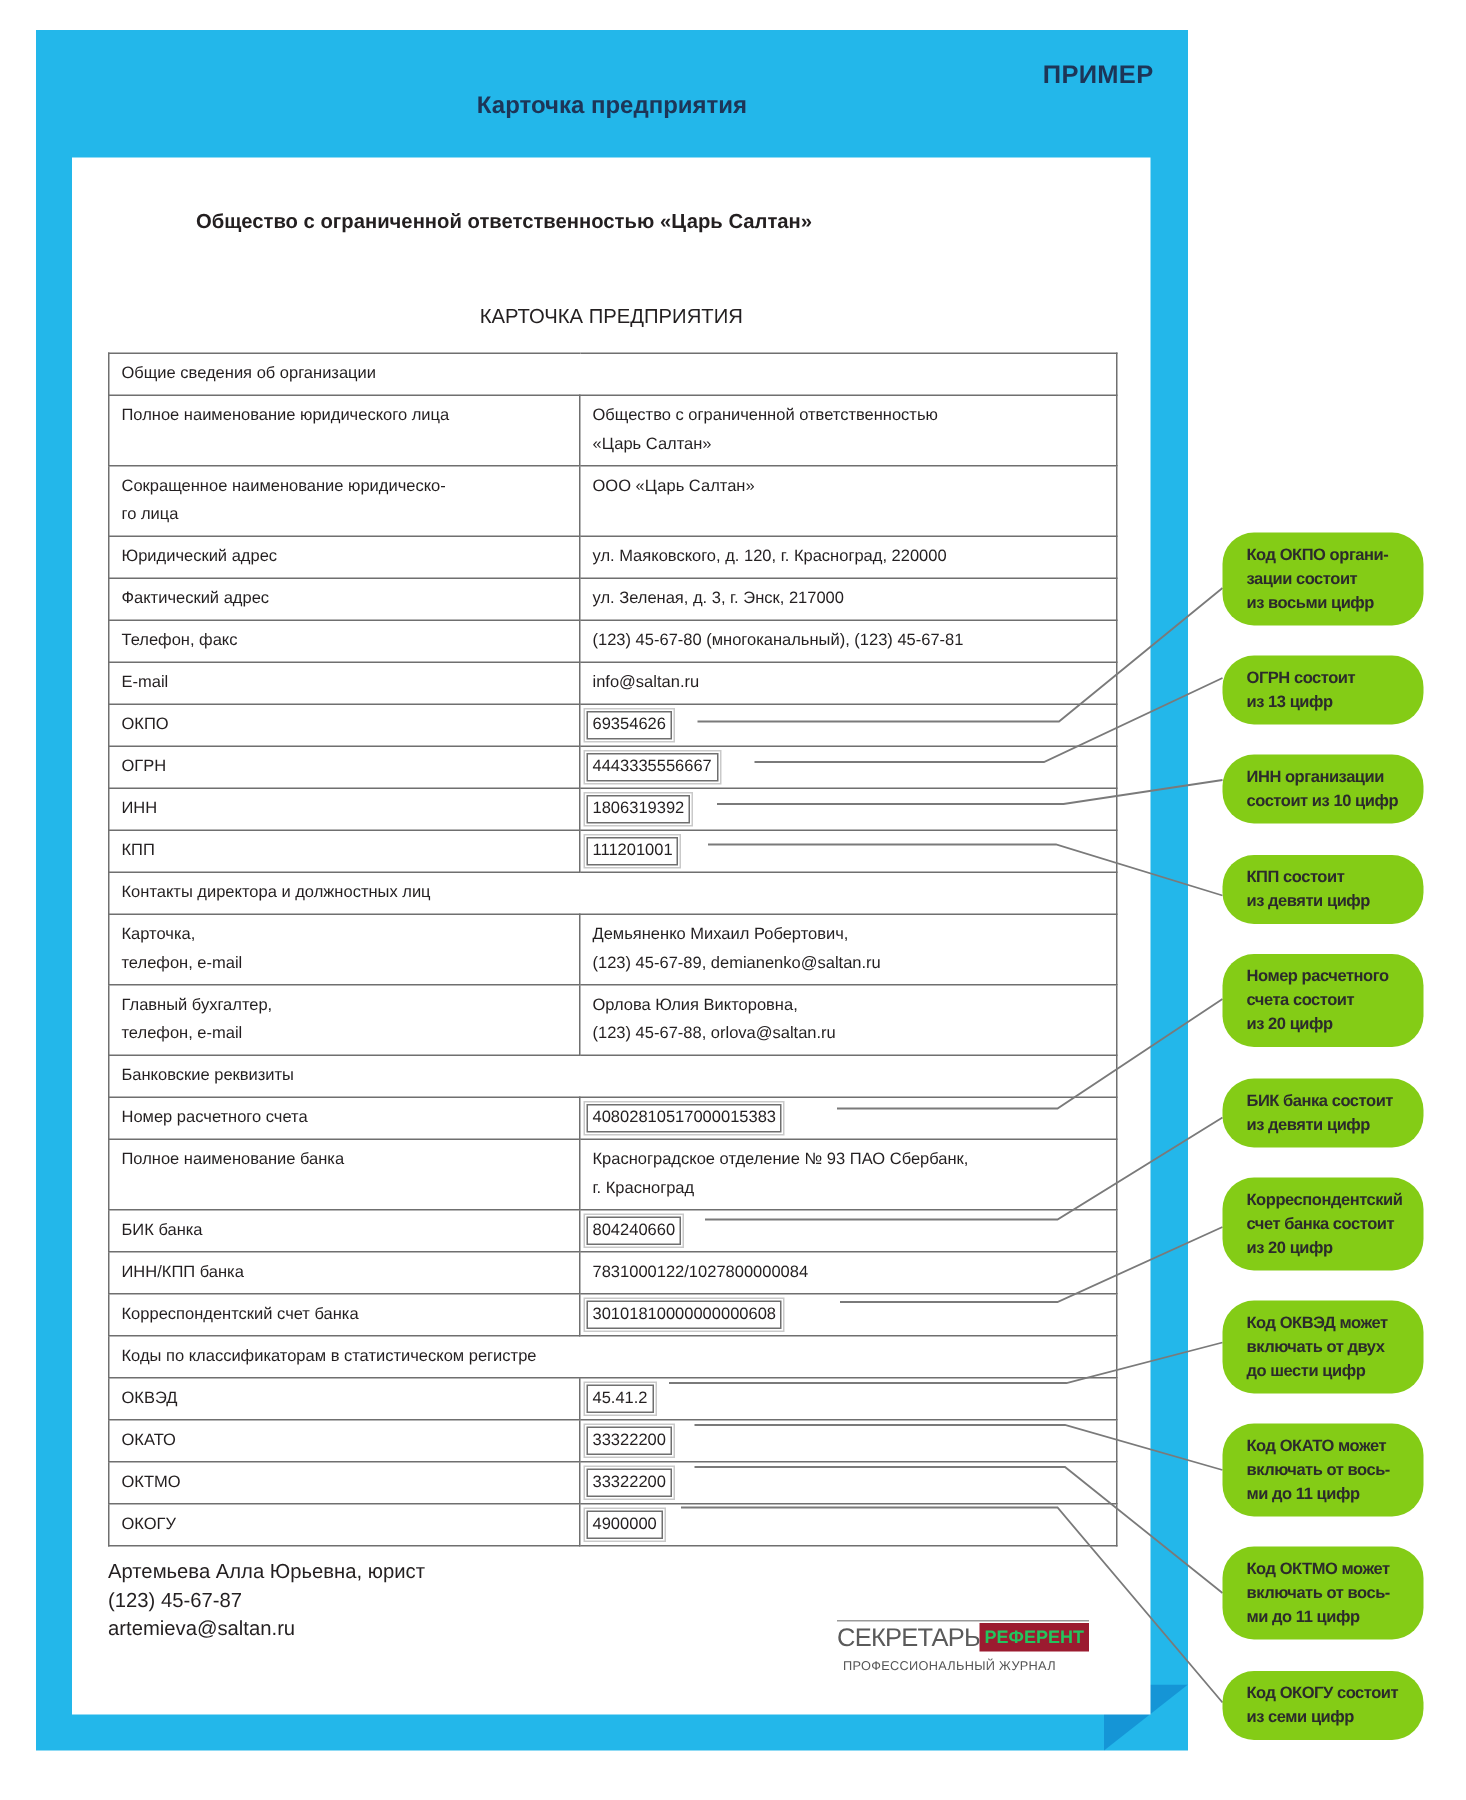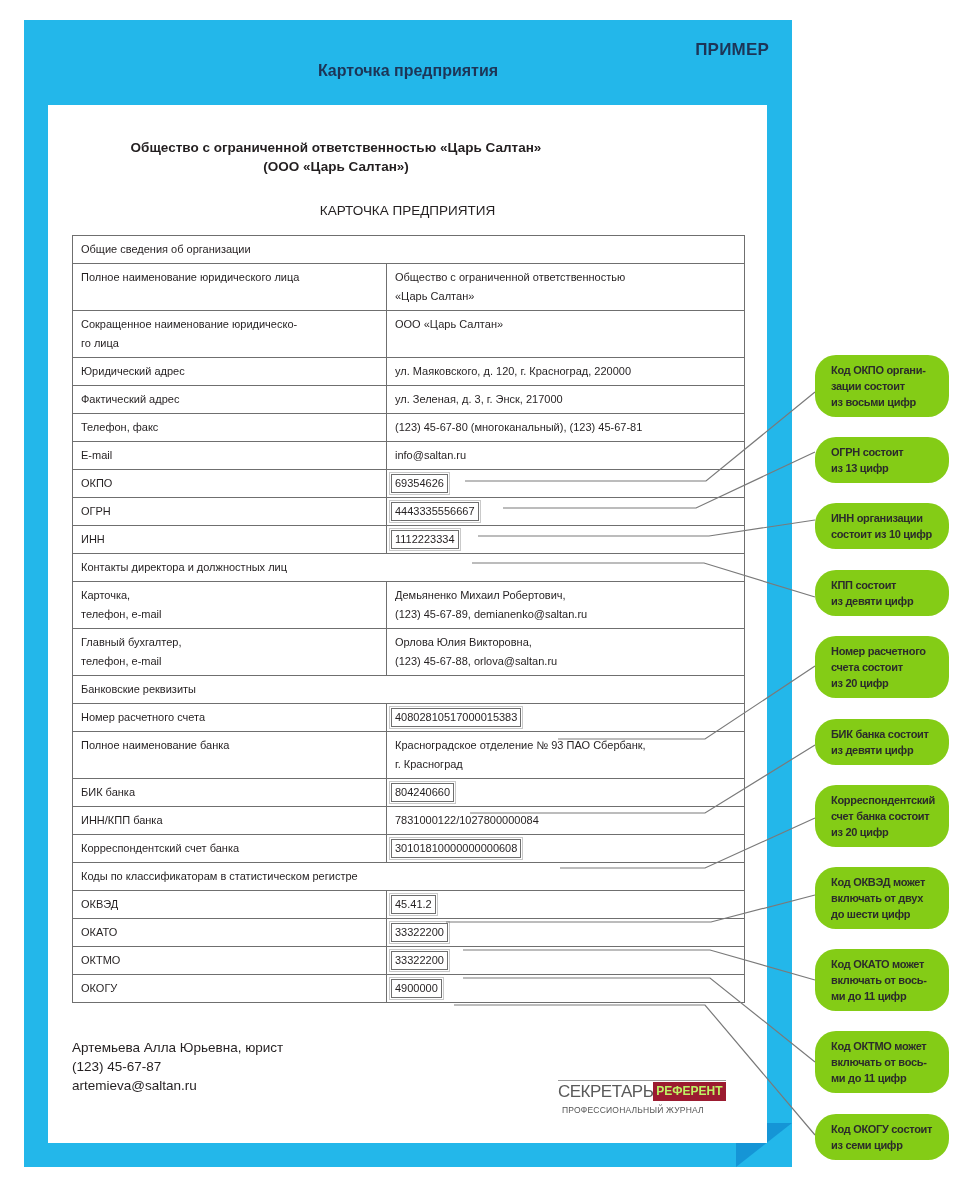--- a/index.html
+++ b/index.html
@@ -21,42 +21,41 @@
   table.card td.lbl { width: 314px; }
   table.card tr.r1 td { height: 27.5px; }
   table.card tr.r2 td { height: 47px; }
   .boxed { display: inline-block; border: 1px solid #6f6f6f; outline: 1px solid #c9c9c9; outline-offset: 1px; padding: 0 3px; margin-left: -4px; line-height: 17px; }
 
   .contact { position: absolute; left: 72px; top: 1038px; font-size: 13.5px; line-height: 19px; }
 
   .logo { position: absolute; left: 558px; top: 1080px; }
   .logo-top { display: flex; align-items: stretch; border-top: 1px solid #9a9a9a; padding-top: 1px; justify-content: space-between; }
   .logo-sec { font-size: 17px; color: #5a5a5a; letter-spacing: -0.5px; line-height: 19px; }
-  .logo-ref { background: #9b1b30; color: #bef264; font-size: 12px; font-weight: bold; padding: 2px 3px; line-height: 15px; }
+  .logo-ref { background: #9b1b30; color: #22c55e; font-size: 12px; font-weight: bold; padding: 2px 3px; line-height: 15px; }
   .logo-sub { font-size: 8.5px; color: #555; margin-top: 4px; padding-left: 4px; letter-spacing: 0.2px; }
 
   .bubble { position: absolute; left: 815px; width: 134px; background: #84cc16; border-radius: 21px; font-size: 11px; line-height: 16px; padding: 7px 10px 7px 16px; color: #2b2b2b; font-weight: bold; letter-spacing: -0.3px; }
 
   svg.lines { position: absolute; left: 0; top: 0; width: 977px; height: 1200px; pointer-events: none; }
 </style>
 </head>
 <body>
 
 <div class="frame"></div>
 <svg class="fold" viewBox="0 0 56 44">
   <polygon points="0,0 56,0 0,44" fill="#1595d6"></polygon>
 </svg>
 <div class="sheet"></div>
 
 <div class="sample-label">ПРИМЕР</div>
 <div class="frame-title">Карточка предприятия</div>
 
 <div class="org-name">
   <div>Общество с ограниченной ответственностью «Царь Салтан»</div>
-  <div>(ООО «Царь Салтан»)</div>
 </div>
 <div class="doc-title">КАРТОЧКА ПРЕДПРИЯТИЯ</div>
 
 <table class="card">
   <tbody>
       <tr class="r1">
         <td colspan="2">Общие сведения об организации</td>
       </tr>
   <tr class="r2">
     <td class="lbl">Полное наименование юридического лица</td>
@@ -91,21 +90,25 @@
   <tr class="r1">
     <td class="lbl">ОКПО</td>
     <td><span class="boxed">69354626</span></td>
   </tr>
   <tr class="r1">
     <td class="lbl">ОГРН</td>
     <td><span class="boxed">4443335556667</span></td>
   </tr>
   <tr class="r1">
     <td class="lbl">ИНН</td>
-    <td><span class="boxed">1112223334</span></td>
+    <td><span class="boxed">1806319392</span></td>
+  </tr>
+  <tr class="r1">
+    <td class="lbl">КПП</td>
+    <td><span class="boxed">111201001</span></td>
   </tr>
   <tr class="r1">
         <td colspan="2">Контакты директора и должностных лиц</td>
       </tr>
   <tr class="r2">
     <td class="lbl">
           <div>Карточка,</div>
           <div>телефон, e-mail</div>
         </td>
     <td>

